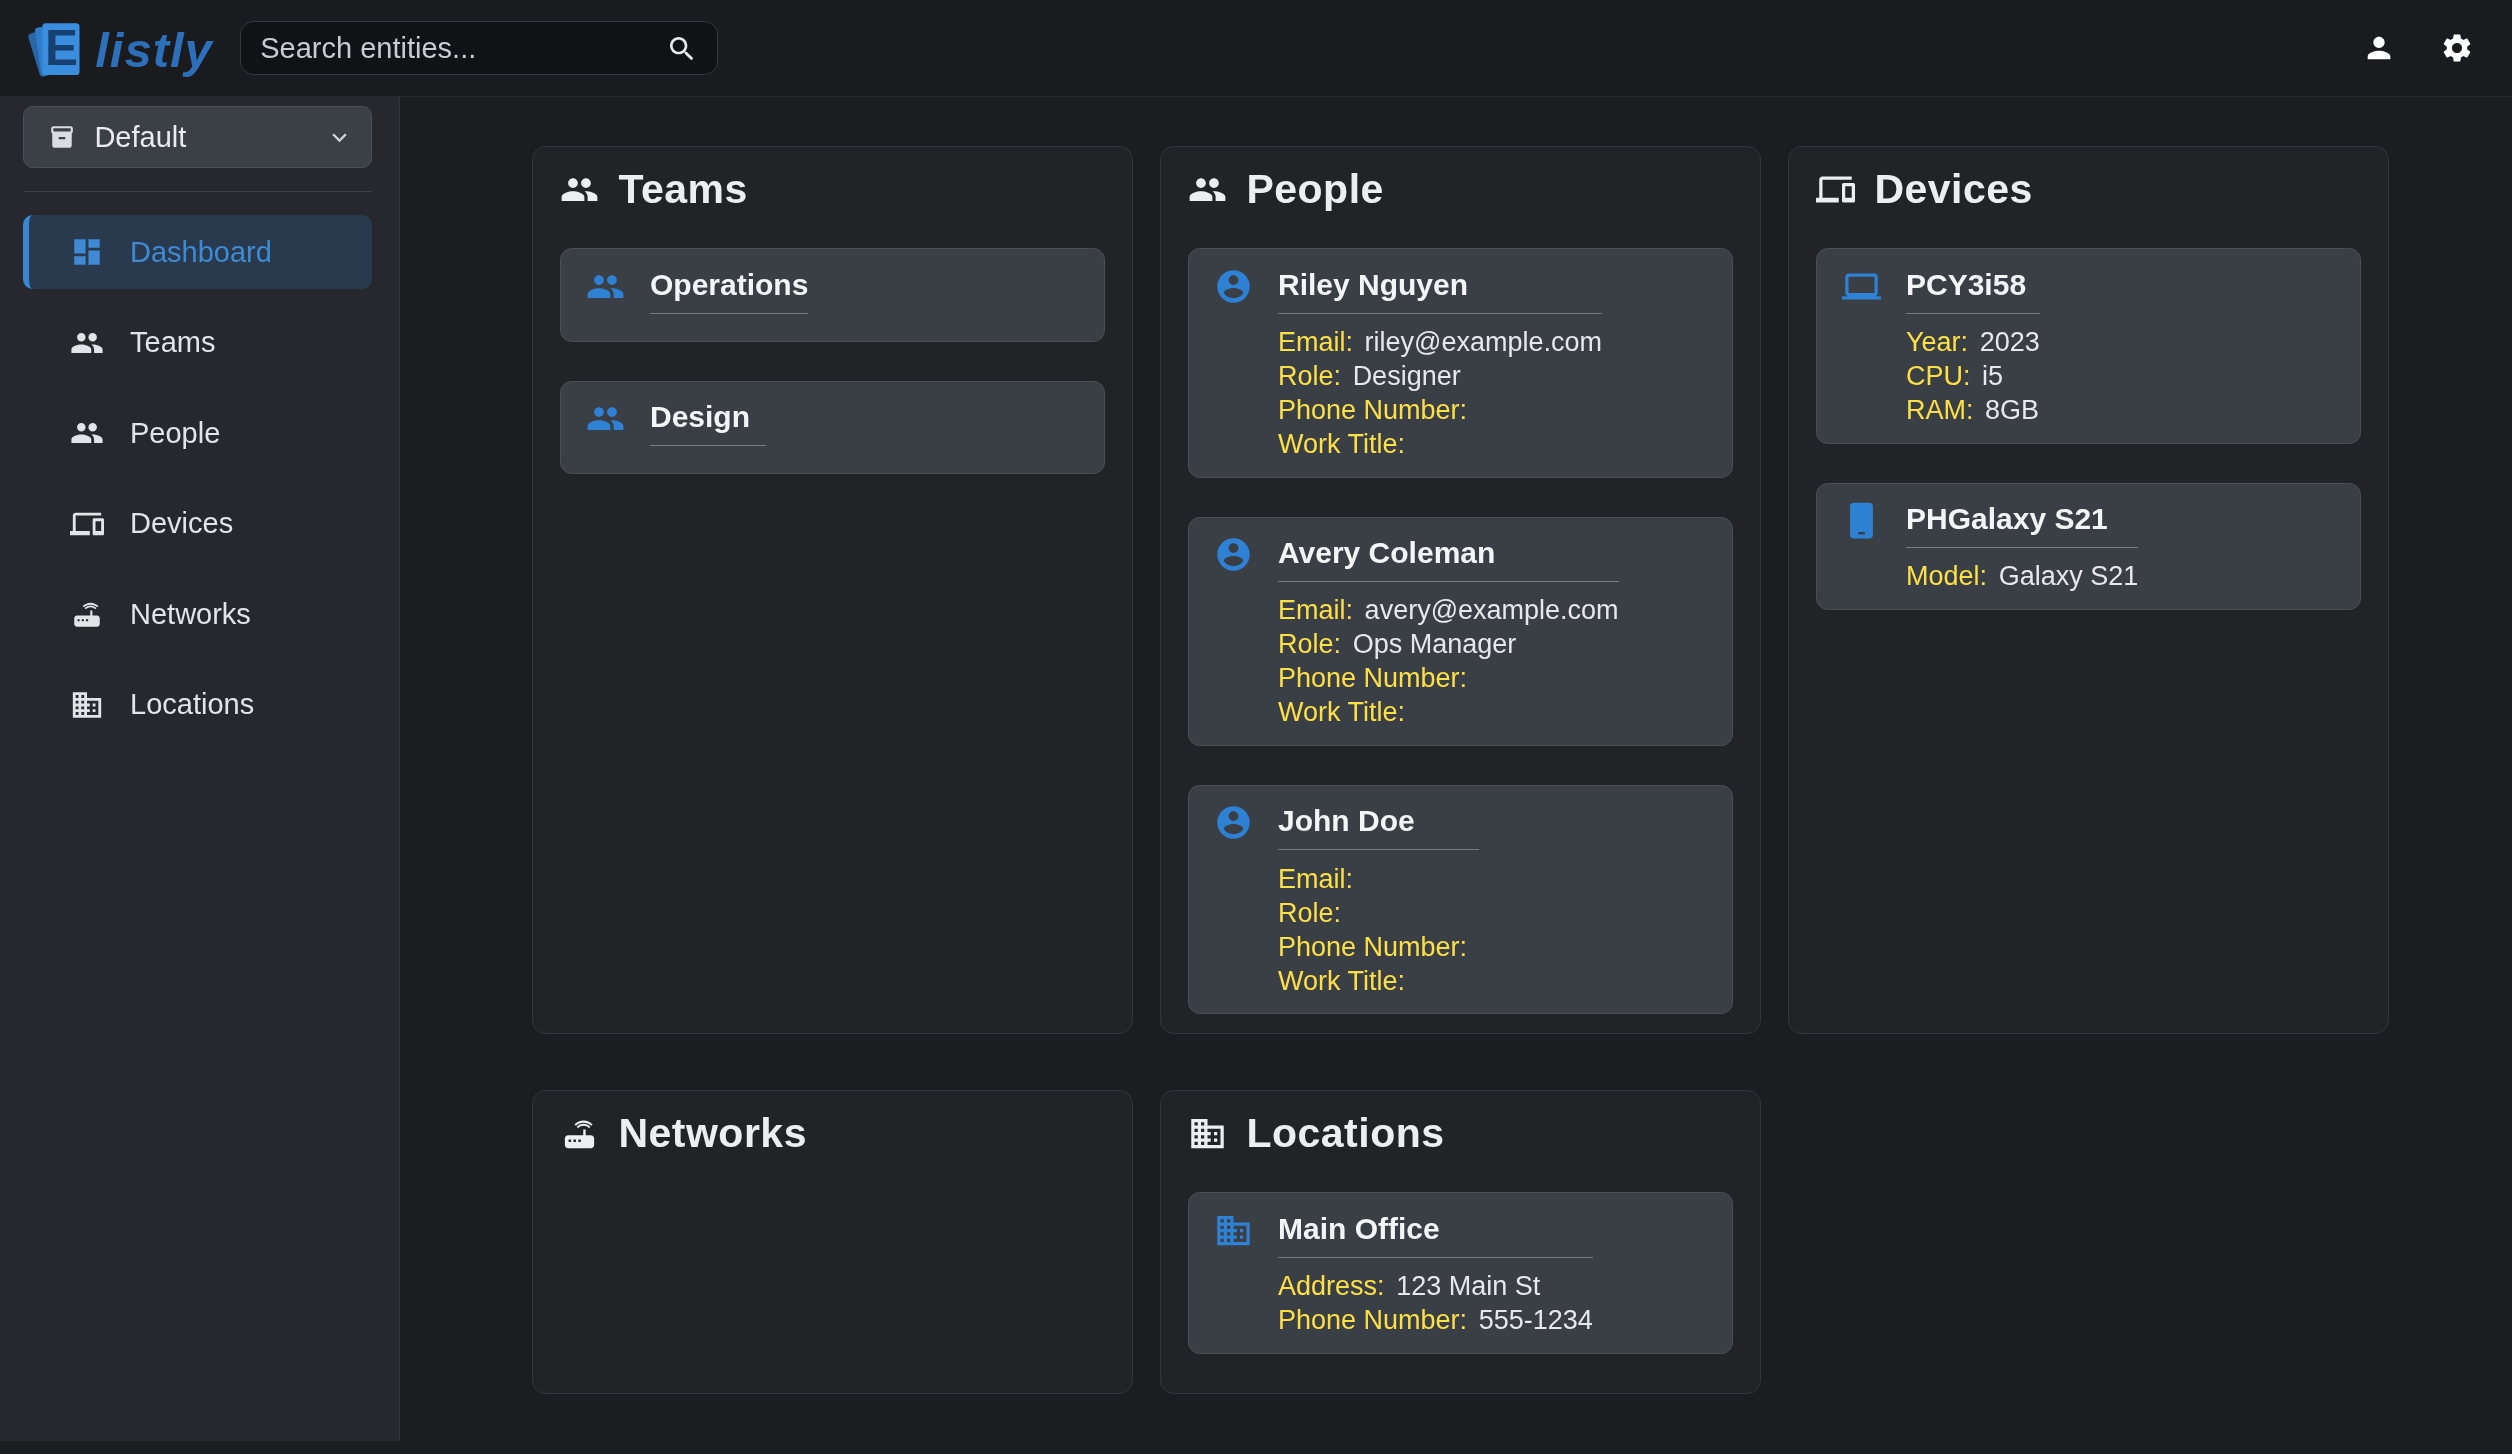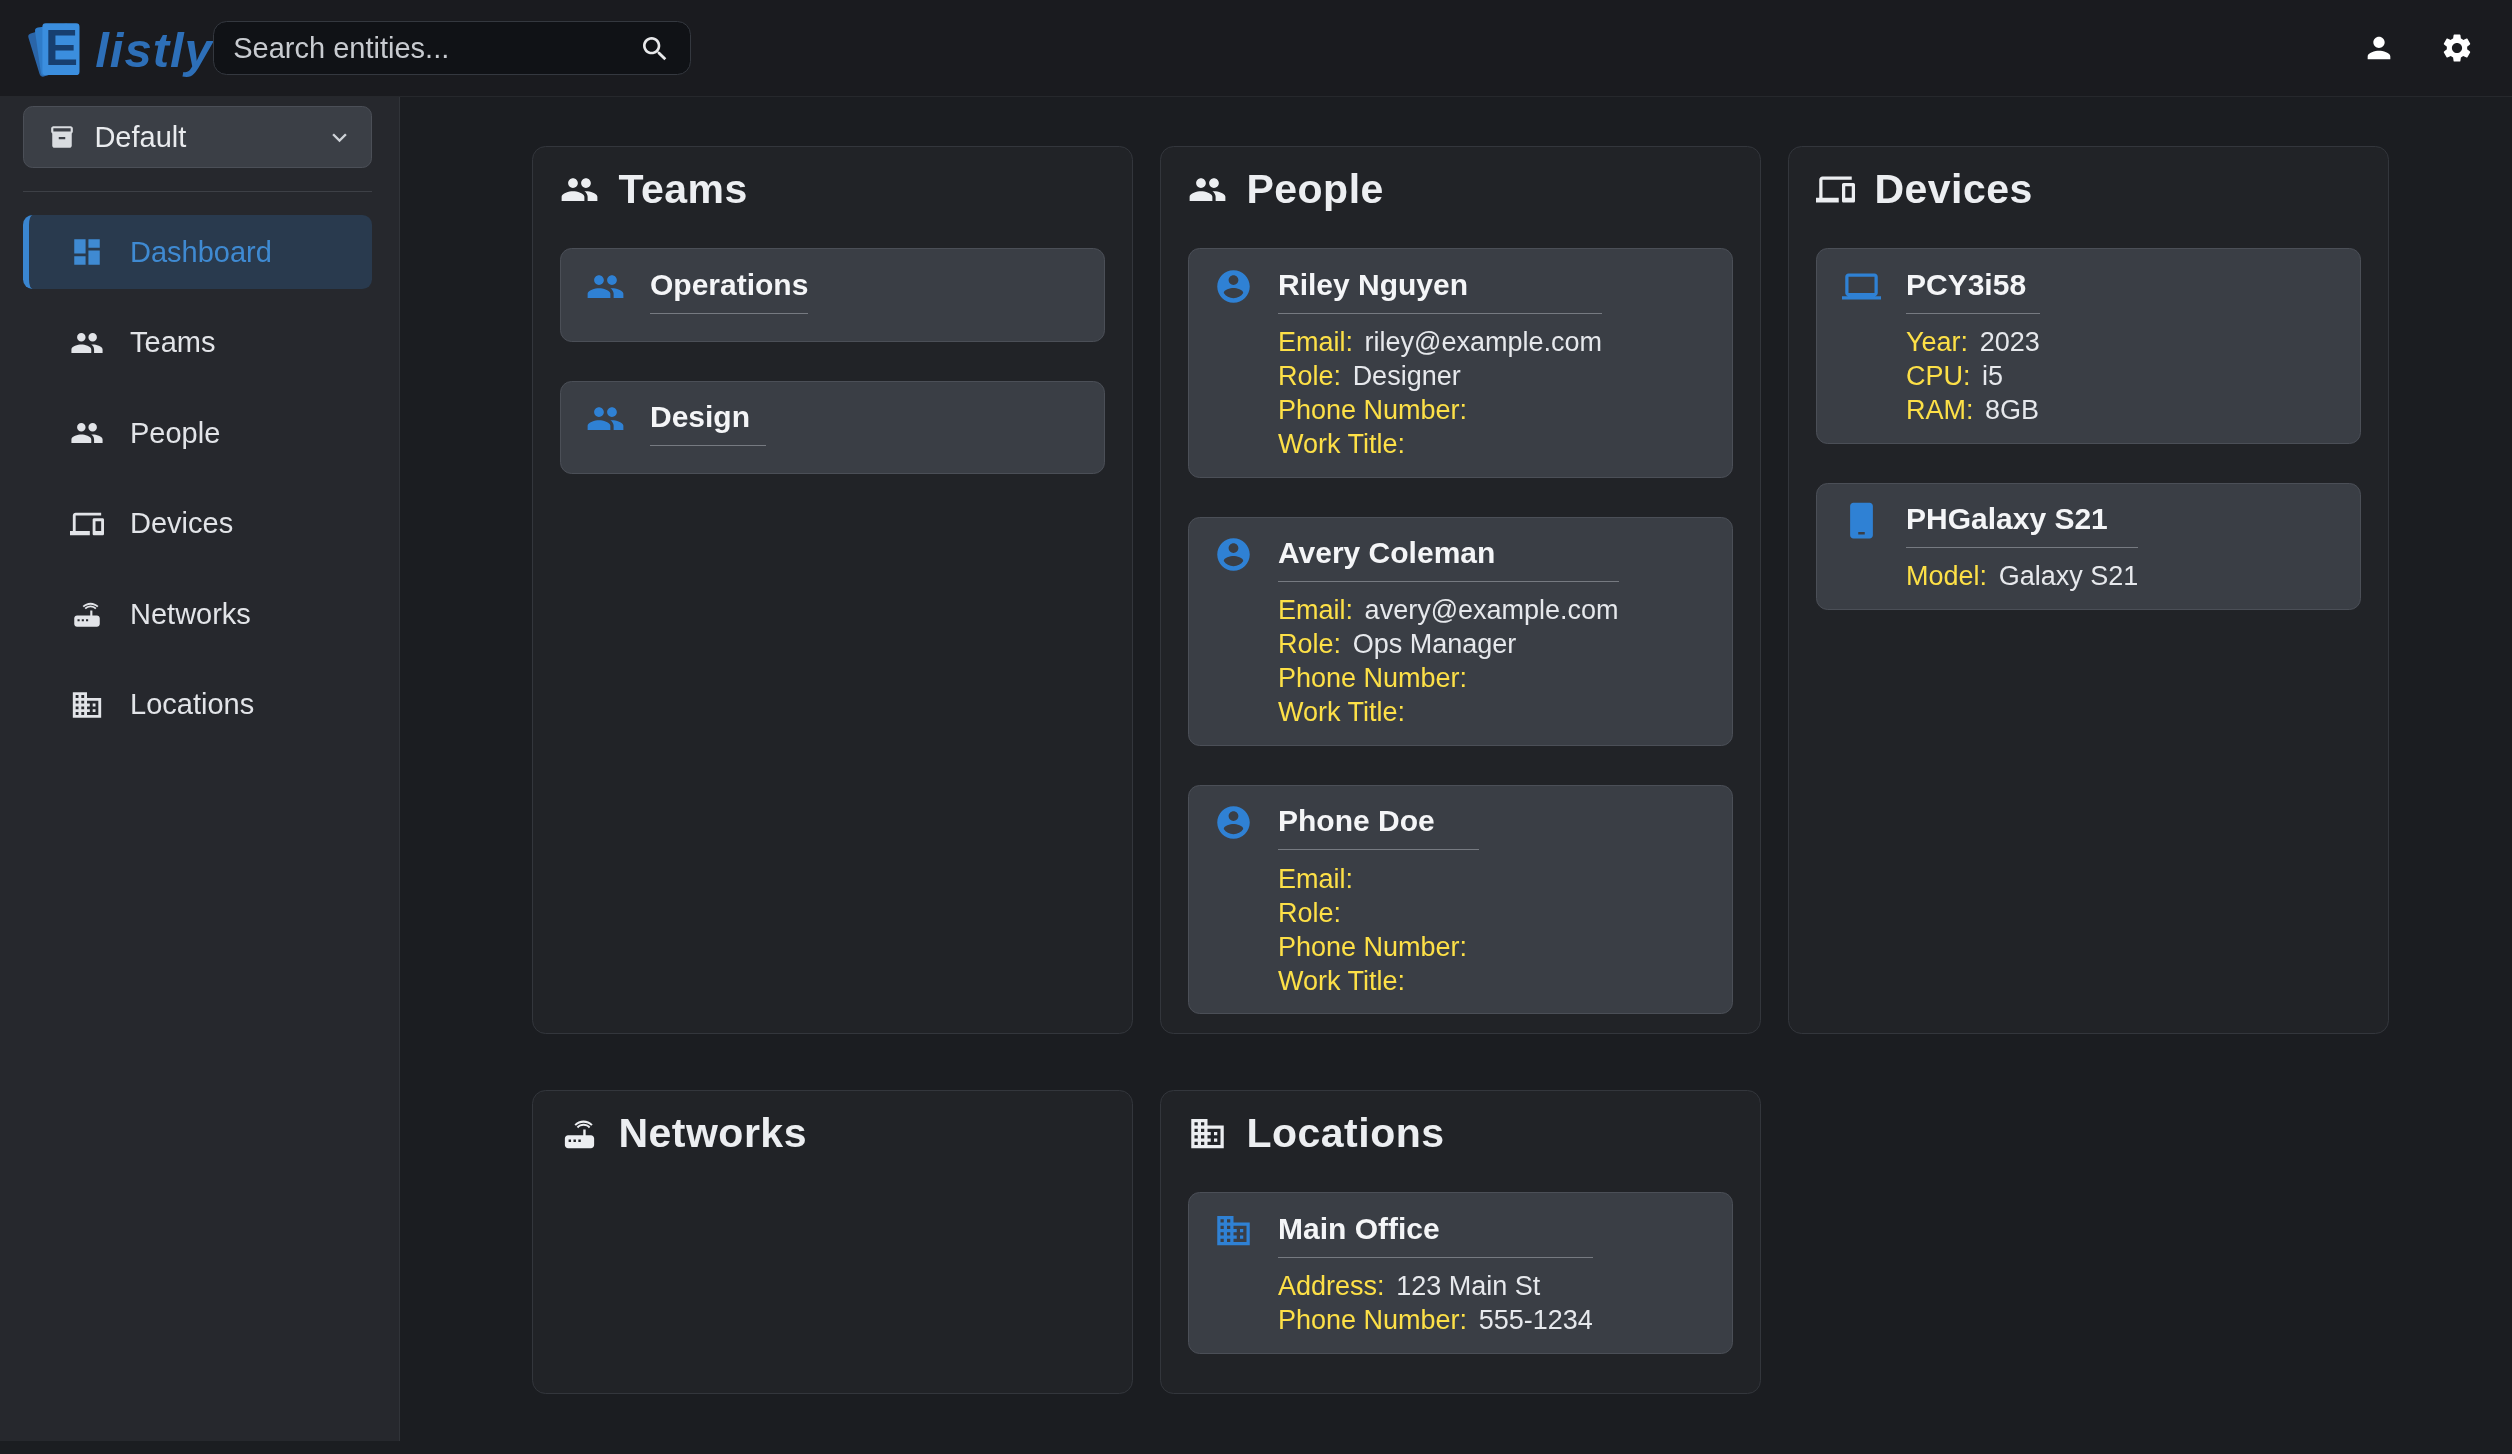--- a/index.html
+++ b/index.html
@@ -6,21 +6,21 @@
   html,body { width:2512px; height:1455px; overflow:hidden;
     background:#1b1d21; font-family:"Liberation Sans", sans-serif; }
 
   
   .topbar { position:absolute; top:0; left:0; width:2512px; height:97px;
     background:#1a1b1f; border-bottom:1px solid #26282c;
     display:flex; align-items:center; padding:0 38px 0 21.3px; z-index:5; }
   .logo { display:flex; align-items:center; gap:1.9px; cursor:pointer; }
   .logo-word { color:#2d6fb8; font-size:49px; font-weight:bold; font-style:italic;
     letter-spacing:1px; transform:translateY(1.9px); }
-  .search-box { position:relative; width:478px; height:54px; }
+  .search-box { position:relative; margin-left:27px; width:478px; height:54px; }
   .search-box input { width:100%; height:100%; background:#101216;
     border:1px solid #34383f; border-radius:13.6px; color:#c8cbd0;
     font-size:29px; font-family:inherit; padding:0 68px 0 19.4px; outline:none; }
   .search-box input::placeholder { color:#c8cbd0; }
   .search-glyph { position:absolute; right:19.4px; top:11.6px; width:32px; height:32px; color:#e8e9eb; }
   .topbar-right { margin-left:auto; display:flex; align-items:center; gap:44px; }
   .topbar-icon { width:34px; height:34px; color:#ffffff; cursor:pointer; }
   svg { display:block; width:100%; height:100%; }
 
   
@@ -260,21 +260,21 @@
           </div>
         </div>
       </article>
       <article class="entry">
         <span class="entry-icon">
               <svg viewBox="0 0 24 24" fill="currentColor" fill-rule="evenodd">
                 <path d="M12 2C6.48 2 2 6.48 2 12s4.48 10 10 10 10-4.48 10-10S17.52 2 12 2zm0 3c1.66 0 3 1.34 3 3s-1.34 3-3 3-3-1.34-3-3 1.34-3 3-3zm0 14.2c-2.5 0-4.71-1.28-6-3.22.03-1.99 4-3.08 6-3.08 1.99 0 5.97 1.09 6 3.08-1.29 1.94-3.5 3.22-6 3.22z"></path>
               </svg>
             </span>
         <div class="entry-body">
-          <h3 class="entry-title">Phone Doe</h3>
+          <h3 class="entry-title">John Doe</h3>
 
           <div class="field">
             <span class="flabel">Email:</span><span class="fvalue"></span>
           </div>
           <div class="field">
             <span class="flabel">Role:</span><span class="fvalue"></span>
           </div>
           <div class="field">
             <span class="flabel">Phone Number:</span><span class="fvalue"></span>
           </div>

